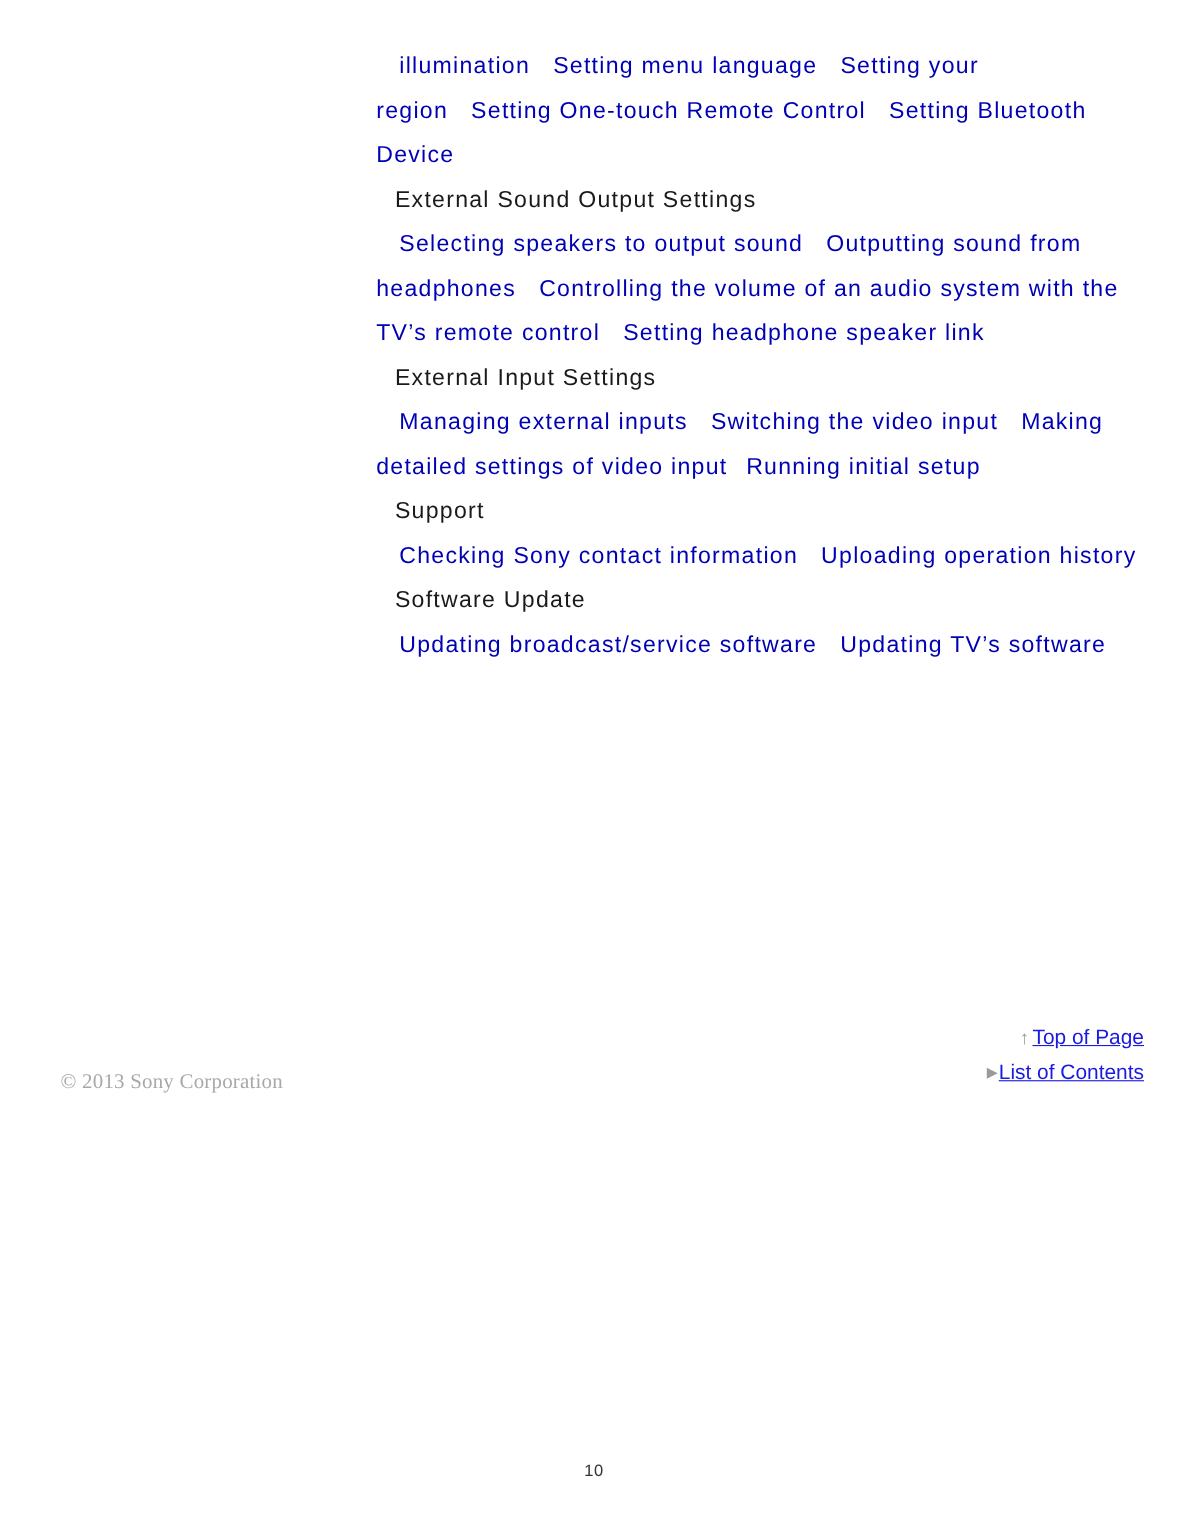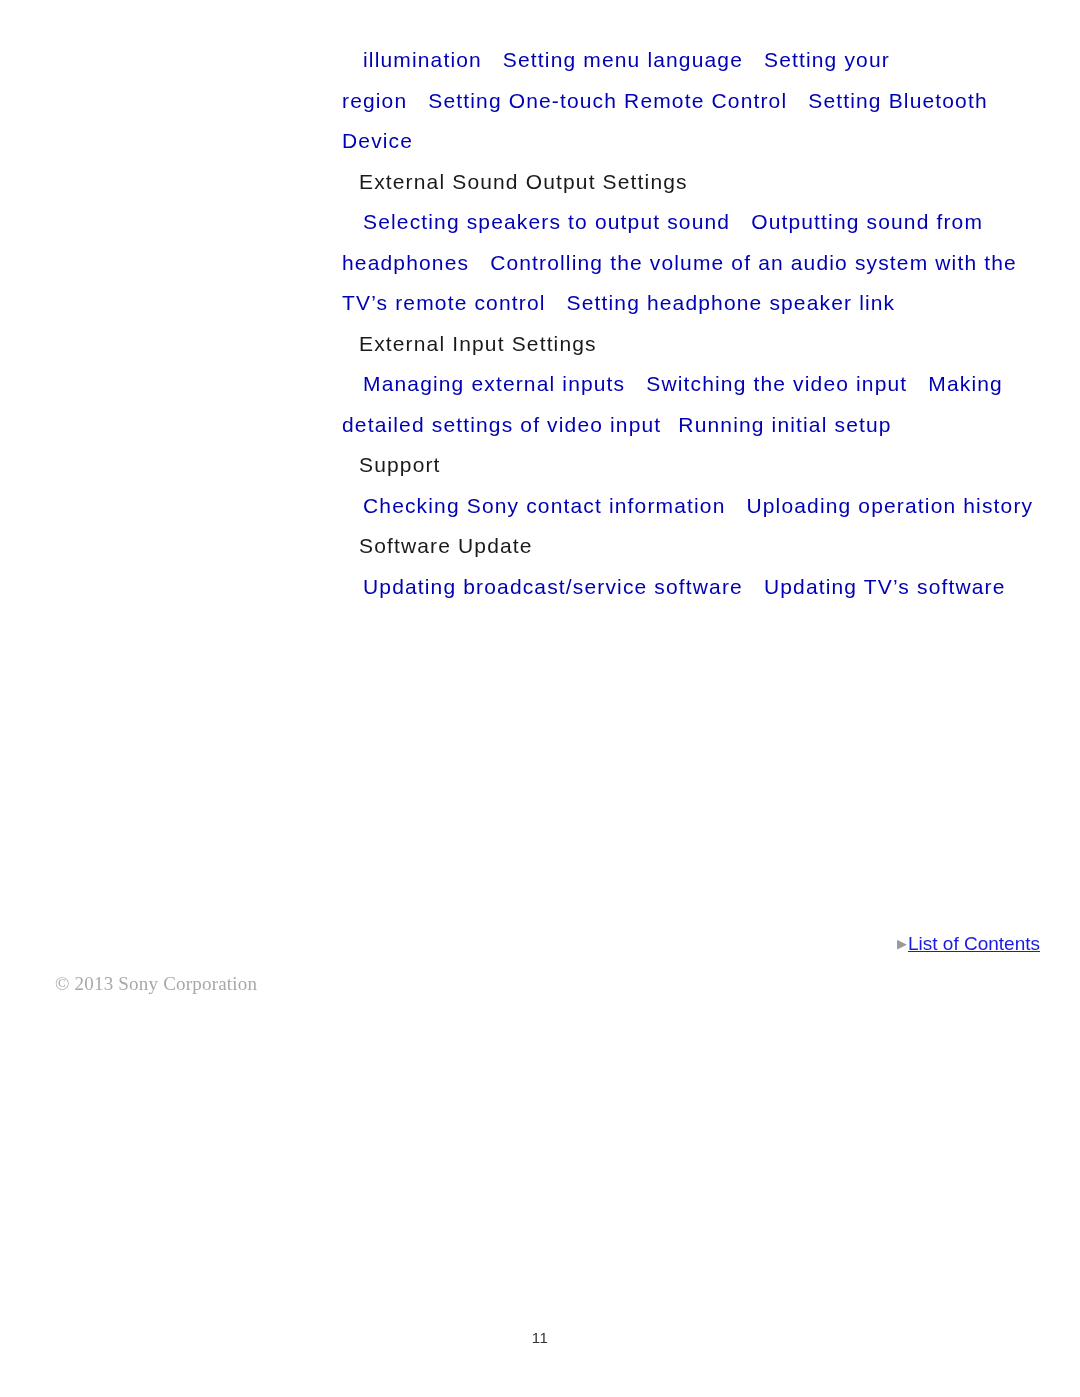--- a/index.html
+++ b/index.html
@@ -70,21 +70,21 @@
   .nav-link {
     display: block;
     font-family: "Liberation Sans", sans-serif;
     font-size: 19px;
     line-height: 26px;
     color: #1a1ae0;
     letter-spacing: 0px;
     white-space: nowrap;
   }
   .nav-link + .nav-link {
-    margin-top: 21px;
+    margin-top: 6px;
   }
   .nav-marker {
     color: #9a9a9a;
     display: inline-block;
     font-size: 16px;
     line-height: 19px;
     vertical-align: baseline;
   }
   .nav-marker.up {
     font-size: 17px;
@@ -125,21 +125,24 @@
 </style>
 </head>
 <body>
 
 <div id="page">
 
   <div id="toc"><a class="toc-line lvl-1 c-link" href="#" style="text-decoration: none;">illumination</a><a class="toc-line lvl-1 c-link" href="#" style="text-decoration: none;">Setting menu language</a><a class="toc-line lvl-1 c-link" href="#" style="text-decoration: none;">Setting your region</a><a class="toc-line lvl-1 c-link" href="#" style="text-decoration: none;">Setting One-touch Remote Control</a><a class="toc-line lvl-1 c-link" href="#" style="text-decoration: none;">Setting Bluetooth Device</a><div class="toc-line lvl-0 c-heading">External Sound Output Settings</div><a class="toc-line lvl-1 c-link" href="#" style="text-decoration: none;">Selecting speakers to output sound</a><a class="toc-line lvl-1 c-link" href="#" style="text-decoration: none;">Outputting sound from headphones</a><a class="toc-line lvl-1 c-link wrapped" href="#" style="text-decoration: none;">Controlling the volume of an audio system with the TV’s remote control</a><a class="toc-line lvl-1 c-link" href="#" style="text-decoration: none;">Setting headphone speaker link</a><div class="toc-line lvl-0 c-heading">External Input Settings</div><a class="toc-line lvl-1 c-link" href="#" style="text-decoration: none;">Managing external inputs</a><a class="toc-line lvl-1 c-link" href="#" style="text-decoration: none;">Switching the video input</a><a class="toc-line lvl-1 c-link" href="#" style="text-decoration: none;">Making detailed settings of video input</a><a class="toc-line lvl-0 c-link" href="#" style="text-decoration: none;">Running initial setup</a><div class="toc-line lvl-0 c-heading">Support</div><a class="toc-line lvl-1 c-link" href="#" style="text-decoration: none;">Checking Sony contact information</a><a class="toc-line lvl-1 c-link" href="#" style="text-decoration: none;">Uploading operation history</a><div class="toc-line lvl-0 c-heading">Software Update</div><a class="toc-line lvl-1 c-link" href="#" style="text-decoration: none;">Updating broadcast/service software</a><a class="toc-line lvl-1 c-link" href="#" style="text-decoration: none;">Updating TV’s software</a></div>
 
   <div id="footer-nav">
     <a class="nav-link" href="#">
+      <span class="nav-marker up">↑</span><span>Top of Page</span>
+    </a>
+    <a class="nav-link" href="#">
       <span class="nav-marker tri">▶</span><span>List of Contents</span>
     </a>
   </div>
 
   <div id="copyright">© 2013 Sony Corporation</div>
 
-  <div id="page-number">11</div>
+  <div id="page-number">10</div>
 
 </div>
 
 </body></html>

